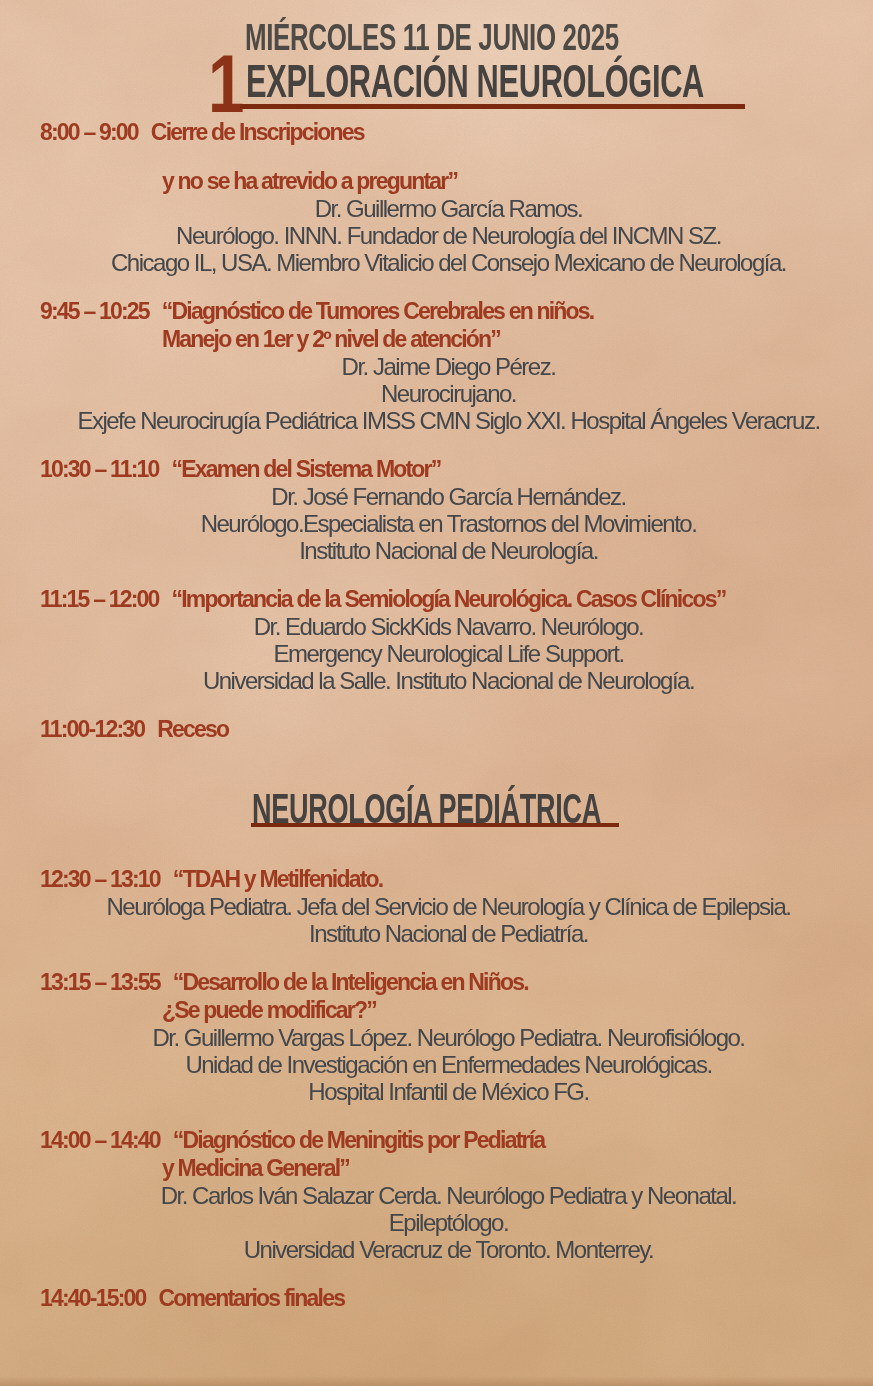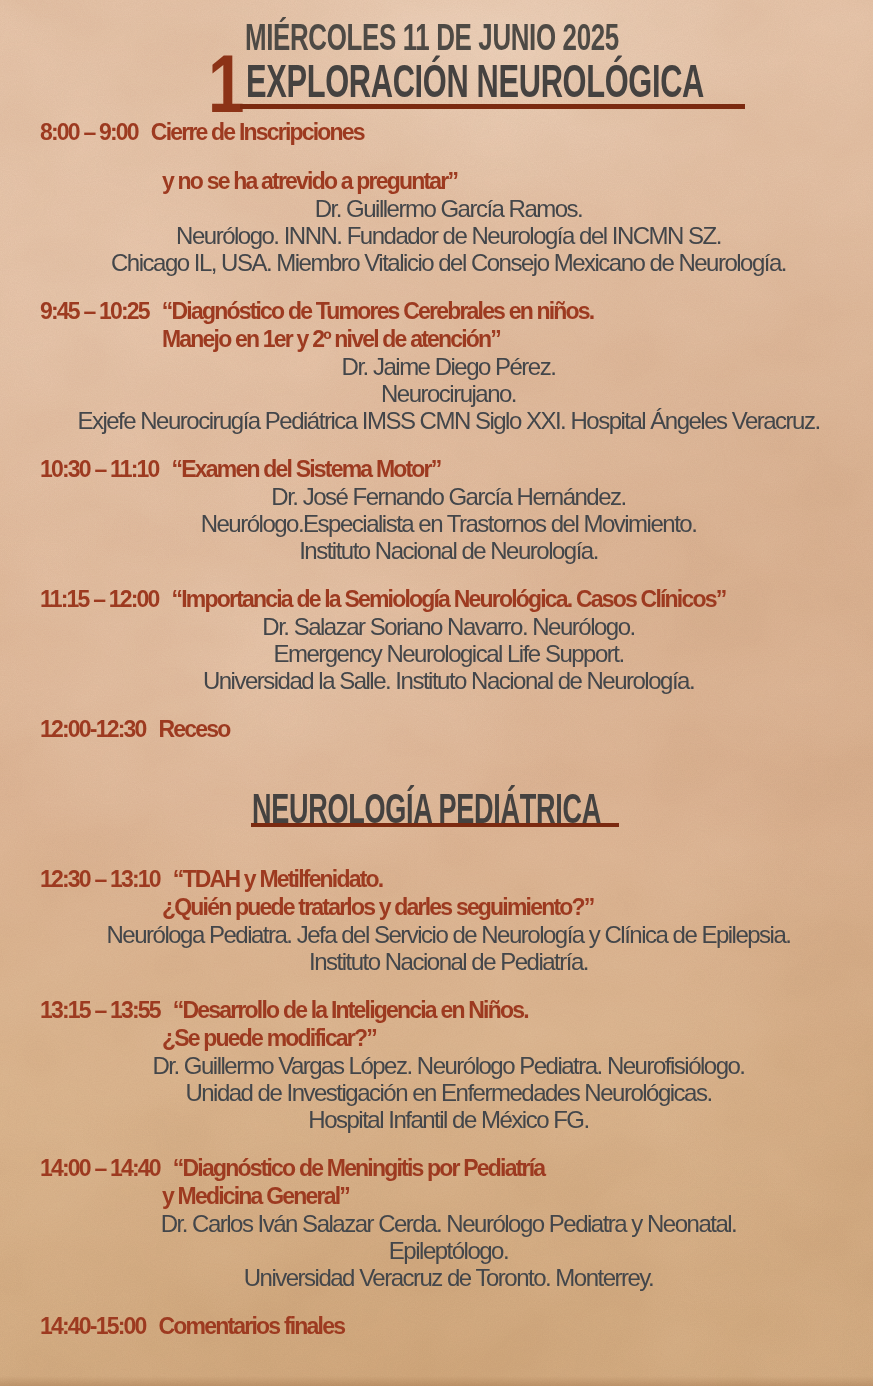--- a/index.html
+++ b/index.html
@@ -117,39 +117,38 @@
         <div class="gray-line" style="color: rgb(67, 70, 74);">Exjefe Neurocirugía Pediátrica IMSS CMN Siglo XXI. Hospital Ángeles Veracruz.</div>
       </div>
       <div class="session">
         <div class="red-line" style="color: rgb(157, 58, 32);"><span class="session-time">10:30 – 11:10</span><span class="session-title-text">“Examen del Sistema Motor”</span></div>
         <div class="gray-line" style="color: rgb(67, 70, 74);">Dr. José Fernando García Hernández.</div>
         <div class="gray-line" style="color: rgb(67, 70, 74);">Neurólogo.Especialista en Trastornos del Movimiento.</div>
         <div class="gray-line" style="color: rgb(67, 70, 74);">Instituto Nacional de Neurología.</div>
       </div>
       <div class="session">
         <div class="red-line" style="color: rgb(157, 58, 32);"><span class="session-time">11:15 – 12:00</span><span class="session-title-text">“Importancia de la Semiología Neurológica. Casos Clínicos”</span></div>
-        <div class="gray-line" style="color: rgb(67, 70, 74);">Dr. Salazar Soriano Navarro. Neurólogo.</div>
+        <div class="gray-line" style="color: rgb(67, 70, 74);">Dr. Eduardo SickKids Navarro. Neurólogo.</div>
         <div class="gray-line" style="color: rgb(67, 70, 74);">Emergency Neurological Life Support.</div>
         <div class="gray-line" style="color: rgb(67, 70, 74);">Universidad la Salle. Instituto Nacional de Neurología.</div>
       </div>
       <div class="session">
-        <div class="red-line" style="color: rgb(157, 58, 32);"><span class="session-time">12:00-12:30</span><span class="session-title-text">Receso</span></div>
+        <div class="red-line" style="color: rgb(157, 58, 32);"><span class="session-time">11:00-12:30</span><span class="session-title-text">Receso</span></div>
       </div>
     </div>
 
   <header class="masthead2">
 
     <div class="sec2-title" style="color: rgb(69, 66, 64);">NEUROLOGÍA PEDIÁTRICA</div>
     <div class="rule rule-2" style="background: rgb(123, 42, 16);"></div>
   </header>
 
   <div id="sessions-2" class="sessions">
       <div class="session">
         <div class="red-line" style="color: rgb(157, 58, 32);"><span class="session-time">12:30 – 13:10</span><span class="session-title-text">“TDAH y Metilfenidato.</span></div>
-        <div class="red-line cont" style="color: rgb(157, 58, 32);"><span class="session-title-text">¿Quién puede tratarlos y darles seguimiento?”</span></div>
         <div class="gray-line" style="color: rgb(67, 70, 74);">Neuróloga Pediatra. Jefa del Servicio de Neurología y Clínica de Epilepsia.</div>
         <div class="gray-line" style="color: rgb(67, 70, 74);">Instituto Nacional de Pediatría.</div>
       </div>
       <div class="session">
         <div class="red-line" style="color: rgb(157, 58, 32);"><span class="session-time">13:15 – 13:55</span><span class="session-title-text">“Desarrollo de la Inteligencia en Niños.</span></div>
         <div class="red-line cont" style="color: rgb(157, 58, 32);"><span class="session-title-text">¿Se puede modificar?”</span></div>
         <div class="gray-line" style="color: rgb(67, 70, 74);">Dr. Guillermo Vargas López. Neurólogo Pediatra. Neurofisiólogo.</div>
         <div class="gray-line" style="color: rgb(67, 70, 74);">Unidad de Investigación en Enfermedades Neurológicas.</div>
         <div class="gray-line" style="color: rgb(67, 70, 74);">Hospital Infantil de México FG.</div>
       </div>

